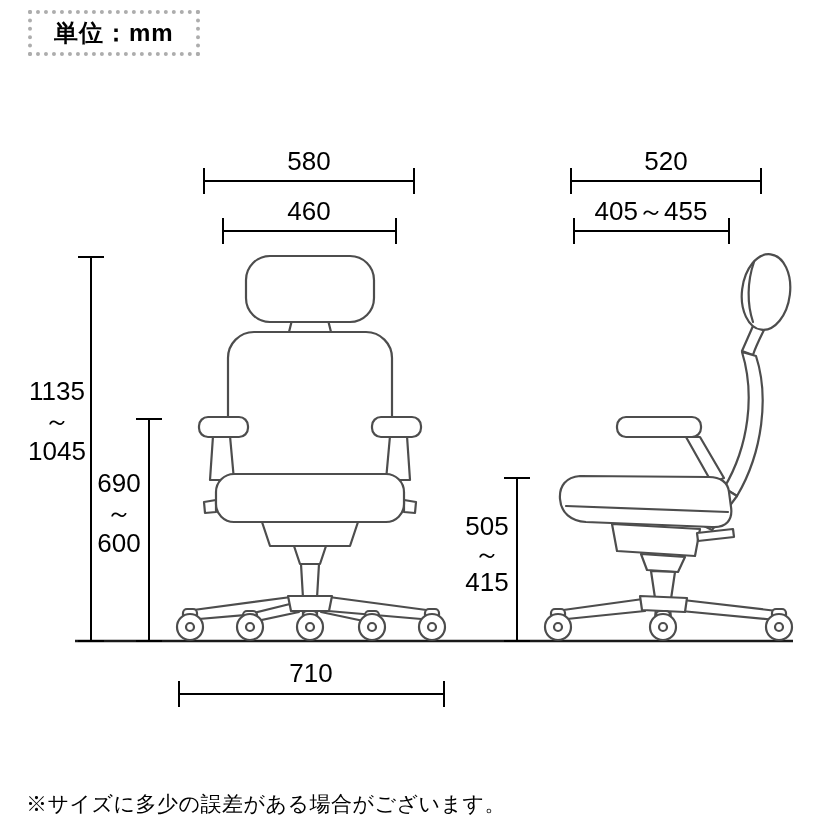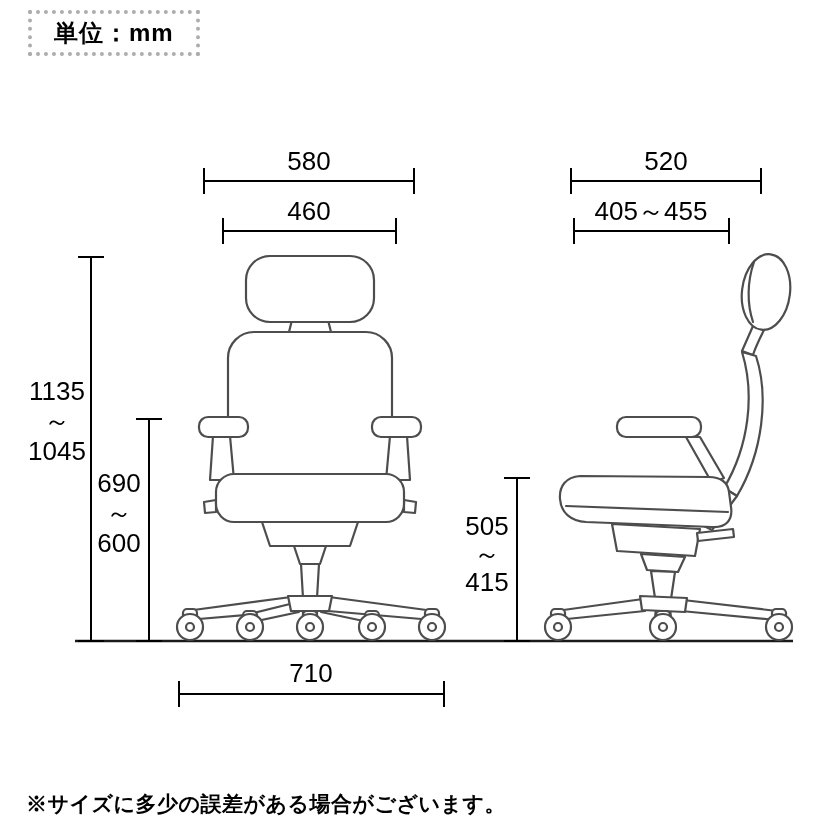--- a/index.html
+++ b/index.html
@@ -11,21 +11,21 @@
   .canvas{position:absolute;inset:0;background:#fff;}
   .unit-box{
     position:absolute;left:28px;top:10px;
     padding:3px 22px;
     border:4px dotted #adadad;
     background:#fff;color:#000;
     font-size:24px;font-weight:600;letter-spacing:1px;text-align:right;
   }
   .disclaimer{
     position:absolute;left:26px;top:790px;
-    font-size:21px;font-weight:700;color:#000;letter-spacing:0.5px;
+    font-size:21px;font-weight:400;color:#000;letter-spacing:0.5px;
   }
   svg.diagram{position:absolute;left:0;top:0;}
   .chair path,.chair rect,.chair ellipse,.chair circle{
     fill:#fff;stroke:#4d4d4d;stroke-width:2.2;stroke-linejoin:round;stroke-linecap:round;
   }
   .chair .openline{fill:none;}
   .dims line{stroke:#000;stroke-width:2;}
   .floor{stroke:#1a1a1a;stroke-width:2.5;}
   .dims text{
     fill:#000;font-size:26px;font-weight:500;text-anchor:middle;

